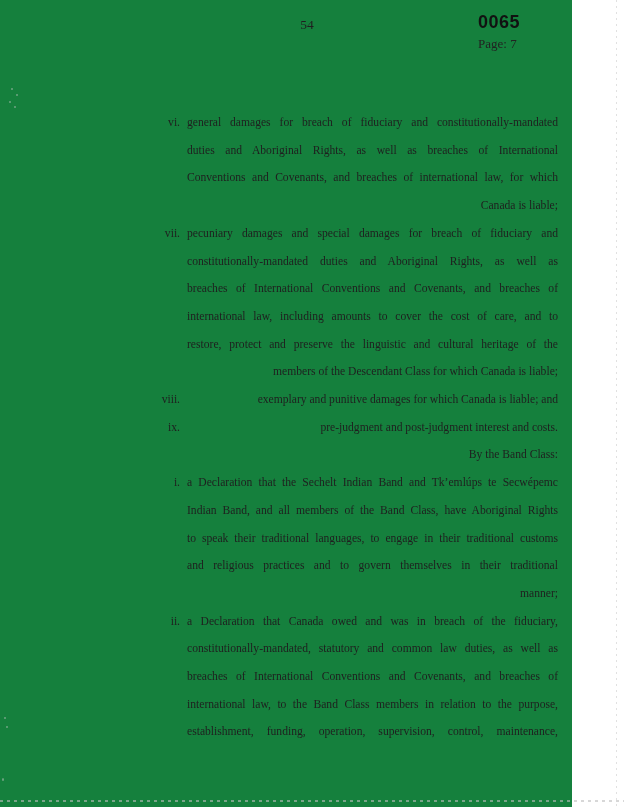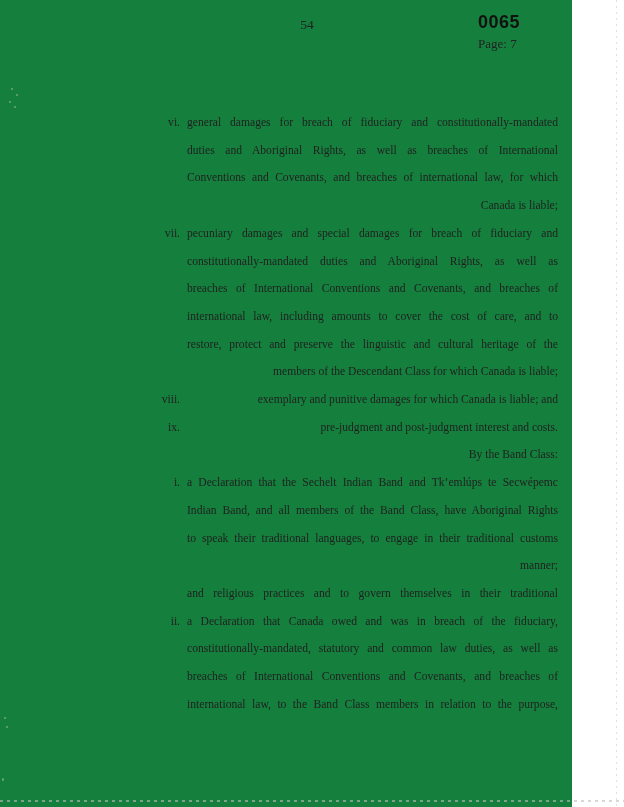--- a/index.html
+++ b/index.html
@@ -106,30 +106,31 @@
       <div class="ln">pre-judgment and post-judgment interest and costs.</div>
     </div>
 
     <div class="heading ln">By the Band Class:</div>
 
     <div class="list-item">
       <span class="marker">i.</span>
       <div class="ln j">a Declaration that the Sechelt Indian Band and Tk’emlúps te Secwépemc</div>
       <div class="ln j">Indian Band, and all members of the Band Class, have Aboriginal Rights</div>
       <div class="ln j">to speak their traditional languages, to engage in their traditional customs</div>
+      <div class="ln j">and religious practices and to govern themselves in their traditional</div>
       <div class="ln">manner;</div>
-      <div class="ln j">and religious practices and to govern themselves in their traditional</div>
     </div>
 
     <div class="list-item">
       <span class="marker">ii.</span>
       <div class="ln j">a Declaration that Canada owed and was in breach of the fiduciary,</div>
       <div class="ln j">constitutionally-mandated, statutory and common law duties, as well as</div>
       <div class="ln j">breaches of International Conventions and Covenants, and breaches of</div>
       <div class="ln j">international law, to the Band Class members in relation to the purpose,</div>
+      <div class="ln j">establishment, funding, operation, supervision, control, maintenance,</div>
     </div>
 
   </div>
 
   <div class="scan-edge-right"></div>
   <div class="scan-edge-bottom"></div>
   <div class="speck sp1"></div>
   <div class="speck sp2"></div>
   <div class="speck sp3"></div>
   <div class="speck sp4"></div>

